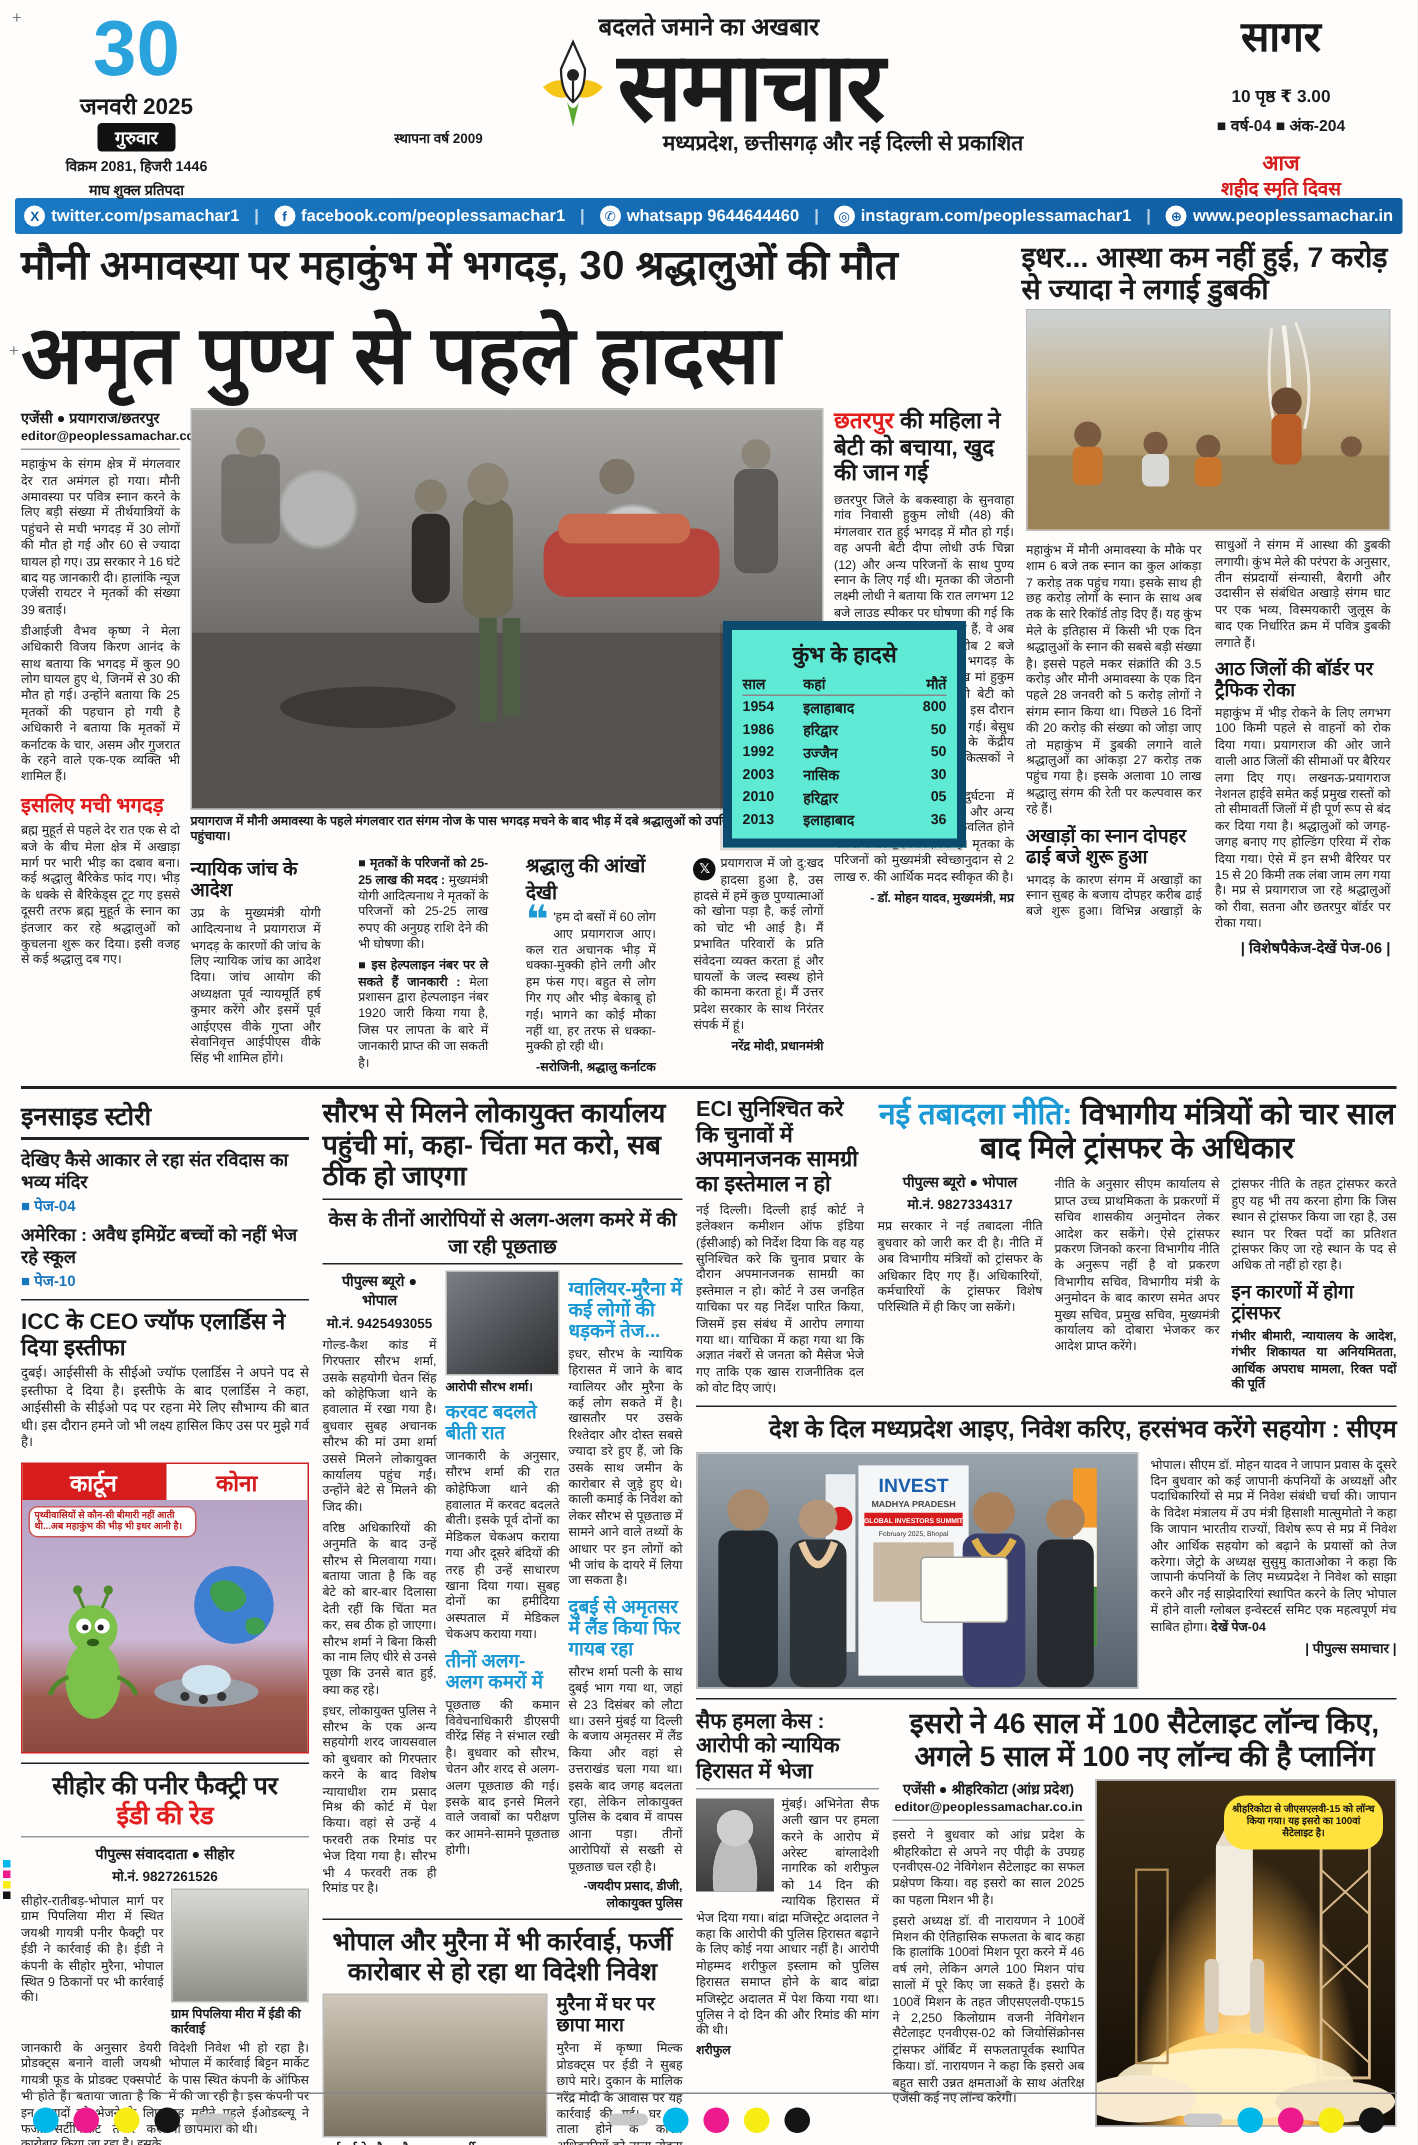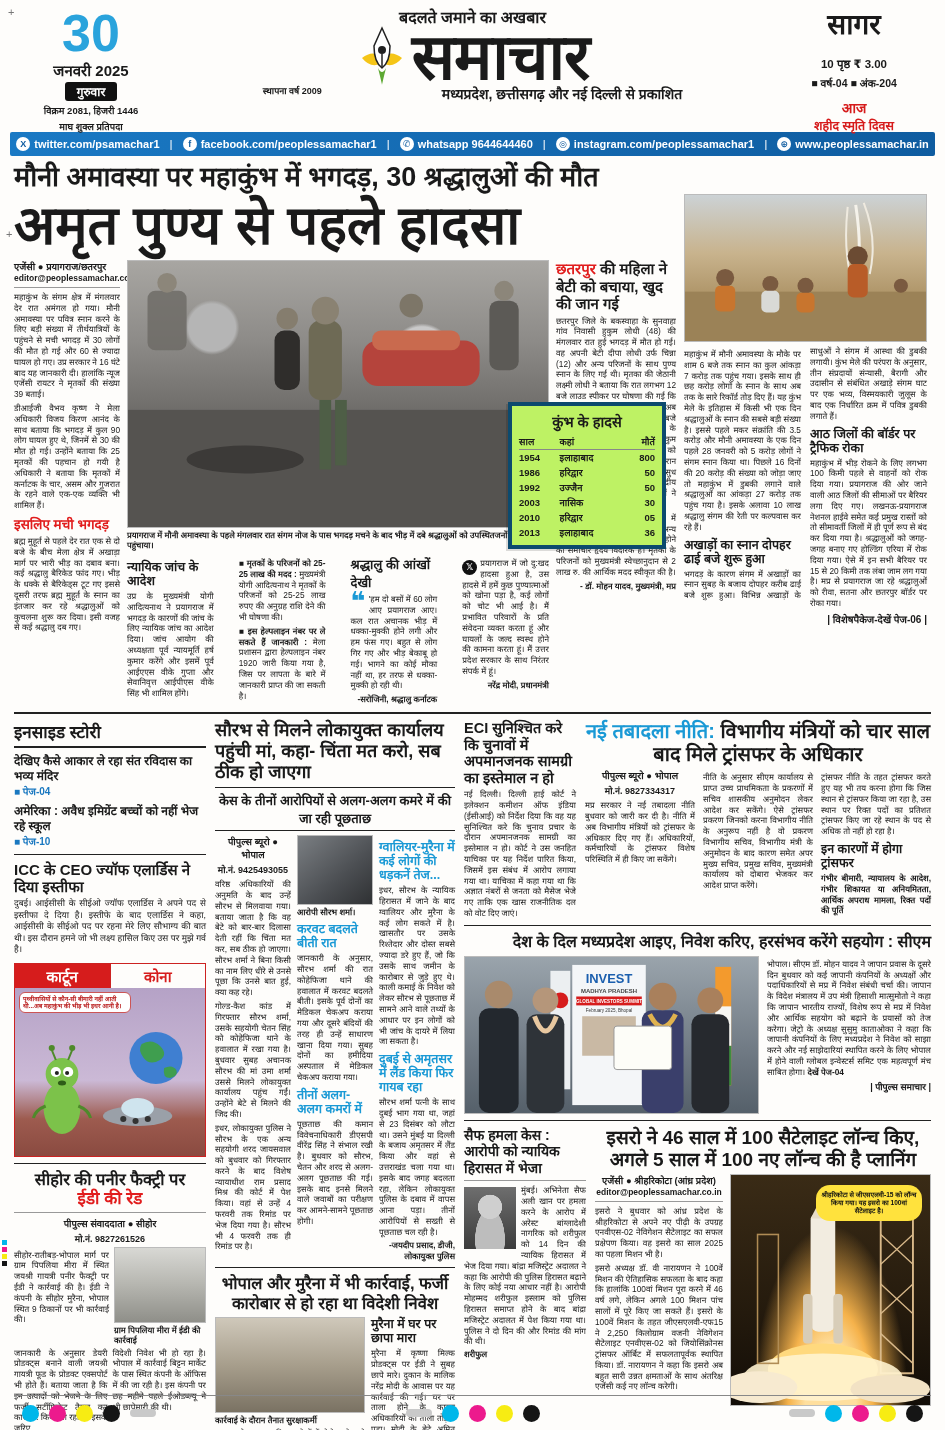--- a/index.html
+++ b/index.html
@@ -63,22 +63,22 @@
      radial-gradient(circle at 70% 35%,#c9c9c9 0 8%,transparent 9%),
      radial-gradient(circle at 20% 25%,#b5b5b5 0 6%,transparent 7%),
      linear-gradient(#a8a6a2 0%,#8d8b88 30%,#5f5d5a 70%,#403e3c 100%);}
   .mainphoto svg{position:absolute;inset:0;}
   .strip{display:flex;gap:25px;margin-top:5px;}
   .strip>div{flex:1;}
   .qmark{color:#1a99d5;font-size:26px;font-weight:bold;line-height:14px;float:left;margin-right:3px;}
   .xic{width:15px;height:15px;border-radius:50%;background:#111;color:#fff;display:inline-flex;
        align-items:center;justify-content:center;font-size:9px;font-weight:bold;float:left;margin:2px 3px 0 0;}
   .attr{font-size:8.3px;font-weight:bold;text-align:right;margin-top:2px;}
-  .kumbhbox{position:absolute;left:494px;top:208px;width:136px;background:#bef264;
-            border:4px solid #0c4a6e;padding:5px 7px;box-shadow:-2px 2px 0 #0002;}
+  .kumbhbox{position:absolute;left:468px;top:208px;width:136px;background:#5eead4;
+            border:6px solid #0c4a6e;padding:5px 7px;box-shadow:-2px 2px 0 #0002;}
   .kb-title{font-size:14.5px;font-weight:bold;text-align:center;margin-bottom:3px;}
   .kb-table{width:100%;font-size:9.5px;font-weight:bold;border-collapse:collapse;}
   .kb-table td{padding:1px 0;}
   .kb-table .hd td{border-bottom:1px solid #888;}
   .kb-d{text-align:right;}
   .rail{width:243px;}
   .railphoto{height:148px;background:
      radial-gradient(circle at 78% 20%,#fdfdfc 0 5%,transparent 6%),
      linear-gradient(#cdd3d6 0%,#c3b family 35%,#c8b38d 40%,#a98e60 75%,#8a6f46 100%);
      background:linear-gradient(#ccd2d5 0%,#c8b38d 40%,#a98e60 75%,#8a6f46 100%);}
@@ -223,20 +223,21 @@
     <span class="soc-item">
         <span class="soc-ic">⊕</span>
         <span>www.peoplessamachar.in</span>
       </span>
   </div>
 
   <div class="wrap">
 
     <div class="kicker-row">
       <div class="kicker">मौनी अमावस्या पर महाकुंभ में भगदड़, 30 श्रद्धालुओं की मौत</div>
+      <div class="rail-head">इधर... आस्था कम नहीं हुई, 7 करोड़ से ज्यादा ने लगाई डुबकी</div>
     </div>
 
     <div class="top-cols">
       <div class="main-area">
         <div class="headline">अमृत पुण्य से पहले हादसा</div>
         <div class="story-cols">
           <div class="tcol-left">
             <div class="byline">एजेंसी ● प्रयागराज/छतरपुर</div>
             <div class="email">editor@peoplessamachar.co.in</div>
             <div class="thinrule"></div>
@@ -436,22 +437,22 @@
       </div>
 
       <div class="colB">
         <div>
           <div class="b-head">सौरभ से मिलने लोकायुक्त कार्यालय पहुंची मां, कहा- चिंता मत करो, सब ठीक हो जाएगा</div>
           <div class="b-deck">केस के तीनों आरोपियों से अलग-अलग कमरे में की जा रही पूछताछ</div>
           <div class="scols">
             <div>
               <div class="byline" style="text-align:center;">पीपुल्स ब्यूरो ● भोपाल</div>
               <div class="phone">मो.नं. 9425493055</div>
+              <p class="bt">गोल्ड-कैश कांड में गिरफ्तार सौरभ शर्मा, उसके सहयोगी चेतन सिंह को कोहेफिजा थाने के हवालात में रखा गया है। बुधवार सुबह अचानक सौरभ की मां उमा शर्मा उससे मिलने लोकायुक्त कार्यालय पहुंच गईं। उन्होंने बेटे से मिलने की जिद की।</p>
               <p class="bt">वरिष्ठ अधिकारियों की अनुमति के बाद उन्हें सौरभ से मिलवाया गया। बताया जाता है कि वह बेटे को बार-बार दिलासा देती रहीं कि चिंता मत कर, सब ठीक हो जाएगा। सौरभ शर्मा ने बिना किसी का नाम लिए धीरे से उनसे पूछा कि उनसे बात हुई, क्या कह रहे।</p>
-              <p class="bt">गोल्ड-कैश कांड में गिरफ्तार सौरभ शर्मा, उसके सहयोगी चेतन सिंह को कोहेफिजा थाने के हवालात में रखा गया है। बुधवार सुबह अचानक सौरभ की मां उमा शर्मा उससे मिलने लोकायुक्त कार्यालय पहुंच गईं। उन्होंने बेटे से मिलने की जिद की।</p>
               <p class="bt">इधर, लोकायुक्त पुलिस ने सौरभ के एक अन्य सहयोगी शरद जायसवाल को बुधवार को गिरफ्तार करने के बाद विशेष न्यायाधीश राम प्रसाद मिश्र की कोर्ट में पेश किया। वहां से उन्हें 4 फरवरी तक रिमांड पर भेज दिया गया है। सौरभ भी 4 फरवरी तक ही रिमांड पर है।</p>
             </div>
             <div>
               <div class="ph sph"></div>
               <div class="cap">आरोपी सौरभ शर्मा।</div>
               <div class="sub-blue">करवट बदलते बीती रात</div>
               <p class="bt">जानकारी के अनुसार, सौरभ शर्मा की रात कोहेफिजा थाने की हवालात में करवट बदलते बीती। इसके पूर्व दोनों का मेडिकल चेकअप कराया गया और दूसरे बंदियों की तरह ही उन्हें साधारण खाना दिया गया। सुबह दोनों का हमीदिया अस्पताल में मेडिकल चेकअप कराया गया।</p>
               <div class="sub-blue">तीनों अलग-अलग कमरों में</div>
               <p class="bt">पूछताछ की कमान विवेचनाधिकारी डीएसपी वीरेंद्र सिंह ने संभाल रखी है। बुधवार को सौरभ, चेतन और शरद से अलग-अलग पूछताछ की गई। इसके बाद इनसे मिलने वाले जवाबों का परीक्षण कर आमने-सामने पूछताछ होगी।</p>
             </div>

